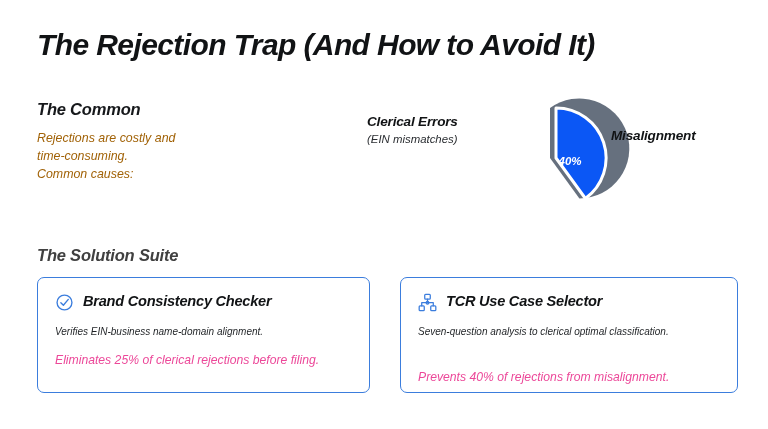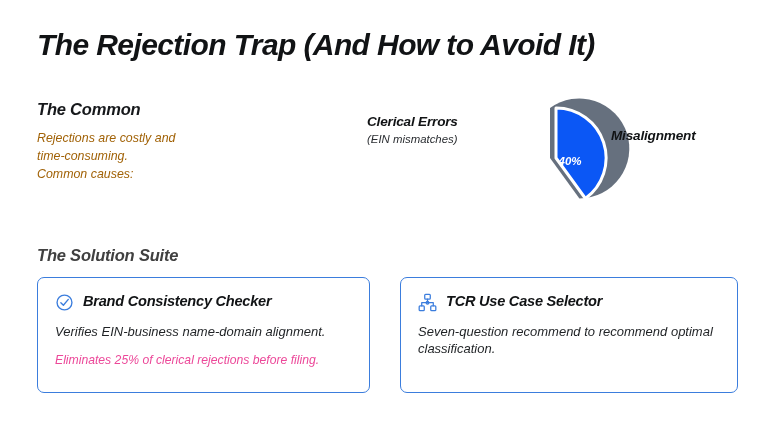--- a/index.html
+++ b/index.html
@@ -138,21 +138,21 @@
     letter-spacing: -0.25px;
     color: #111315;
     white-space: nowrap;
   }
 
   .card-desc {
     position: absolute;
     left: 17px;
     top: 45px;
     width: calc(100% - 32px);
-    font-size: 13px;
+    font-size: 10px;
     line-height: 17px;
     color: #1f2225;
   }
   #card-tcr .card-desc { width: 300px; }
 
   .card-benefit {
     position: absolute;
     left: 17px;
     font-size: 12.2px;
     line-height: 17px;
@@ -216,16 +216,17 @@
     <div class="card-head">
       <svg class="card-icon" viewBox="0 0 24 24">
         <rect x="8.5" y="1.8" width="7" height="6" rx="1.1" fill="none" stroke="#3b7ddd" stroke-width="1.6"></rect>
         <rect x="1.5" y="16.2" width="6.4" height="6" rx="1.1" fill="none" stroke="#3b7ddd" stroke-width="1.6"></rect>
         <rect x="16.1" y="16.2" width="6.4" height="6" rx="1.1" fill="none" stroke="#3b7ddd" stroke-width="1.6"></rect>
         <path d="M12 7.8 L12 12.2 M4.7 16.2 L4.7 12.2 L19.3 12.2 L19.3 16.2" fill="none" stroke="#3b7ddd" stroke-width="1.6" stroke-linecap="round" stroke-linejoin="round"></path>
         <circle cx="12" cy="12.2" r="1.7" fill="none" stroke="#3b7ddd" stroke-width="1.6"></circle>
       </svg>
       <div class="card-title">TCR Use Case Selector</div>
     </div>
-    <div class="card-desc">Seven-question recommend to recommend optimal classification.</div>
+    <div class="card-desc">Seven-question analysis to clerical optimal classification.</div>
+    <div class="card-benefit">Prevents 40% of rejections from misalignment.</div>
   </div>
 
 </div>
 
 </body></html>

